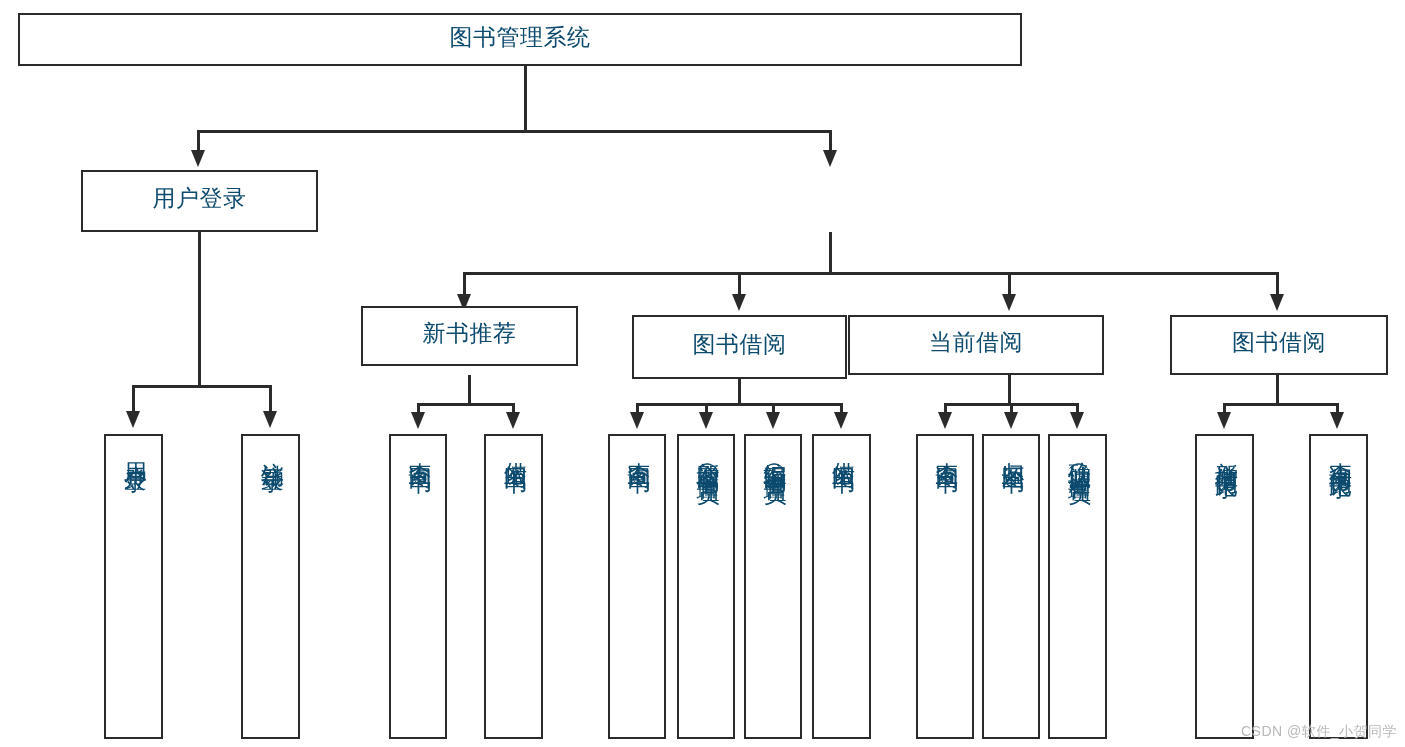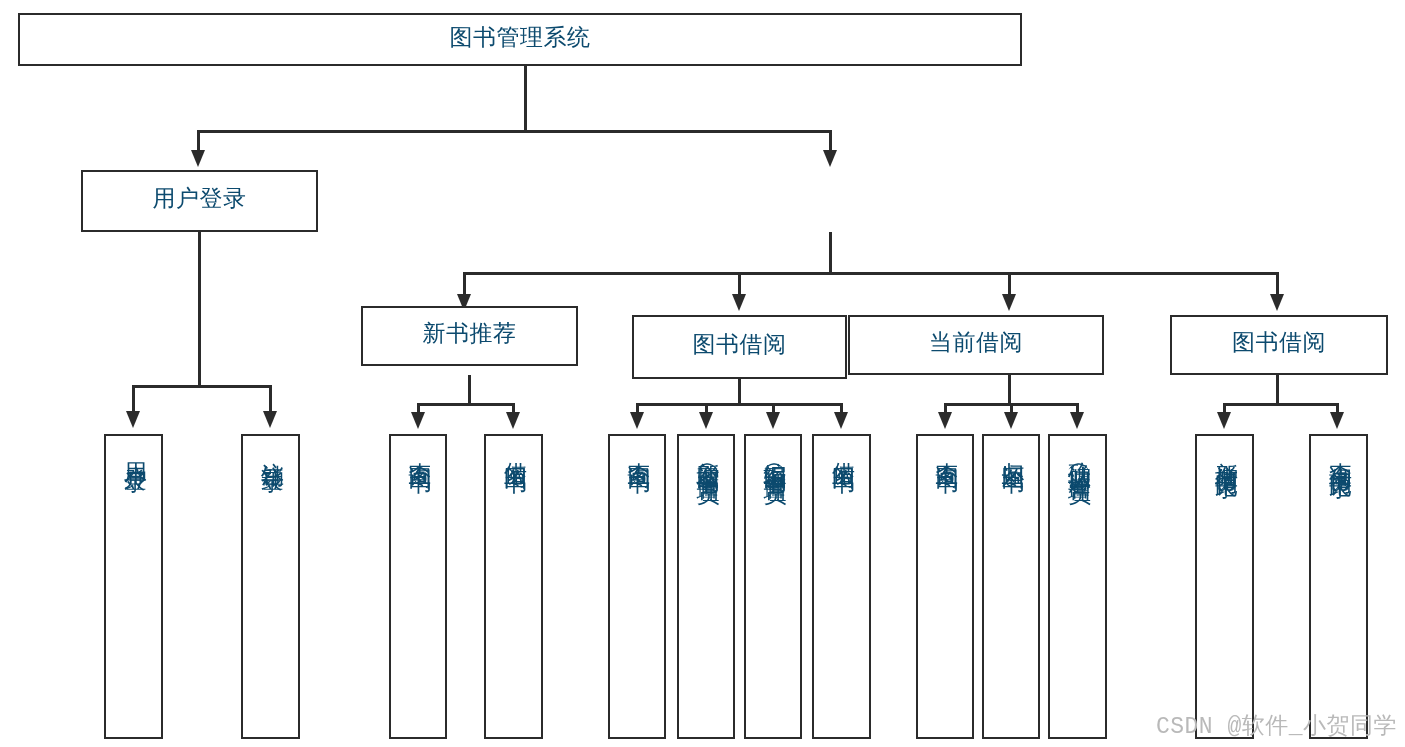--- a/index.html
+++ b/index.html
@@ -71,26 +71,26 @@
     height: 0;
     border-left: 7.5px solid transparent;
     border-right: 7.5px solid transparent;
     border-top: 17px solid #2b2b2b;
     z-index: 2;
   }
   .watermark {
     position: absolute;
     right: 8px;
     bottom: 6px;
-    font-size: 23px;
+    font-size: 14px;
     color: #b9b9b9;
     letter-spacing: 0.5px;
     z-index: 5;
     white-space: nowrap;
-    font-family: Liberation Mono, monospace;
+    font-family: Liberation Sans, sans-serif;
   }
 </style>
 </head>
 <body>
 
 <div id="canvas">
 
   <div class="node root h" style="left:18px; top:13px; width:1004px; height:53px;">
     <span class="label">图书管理系统</span>
   </div>

